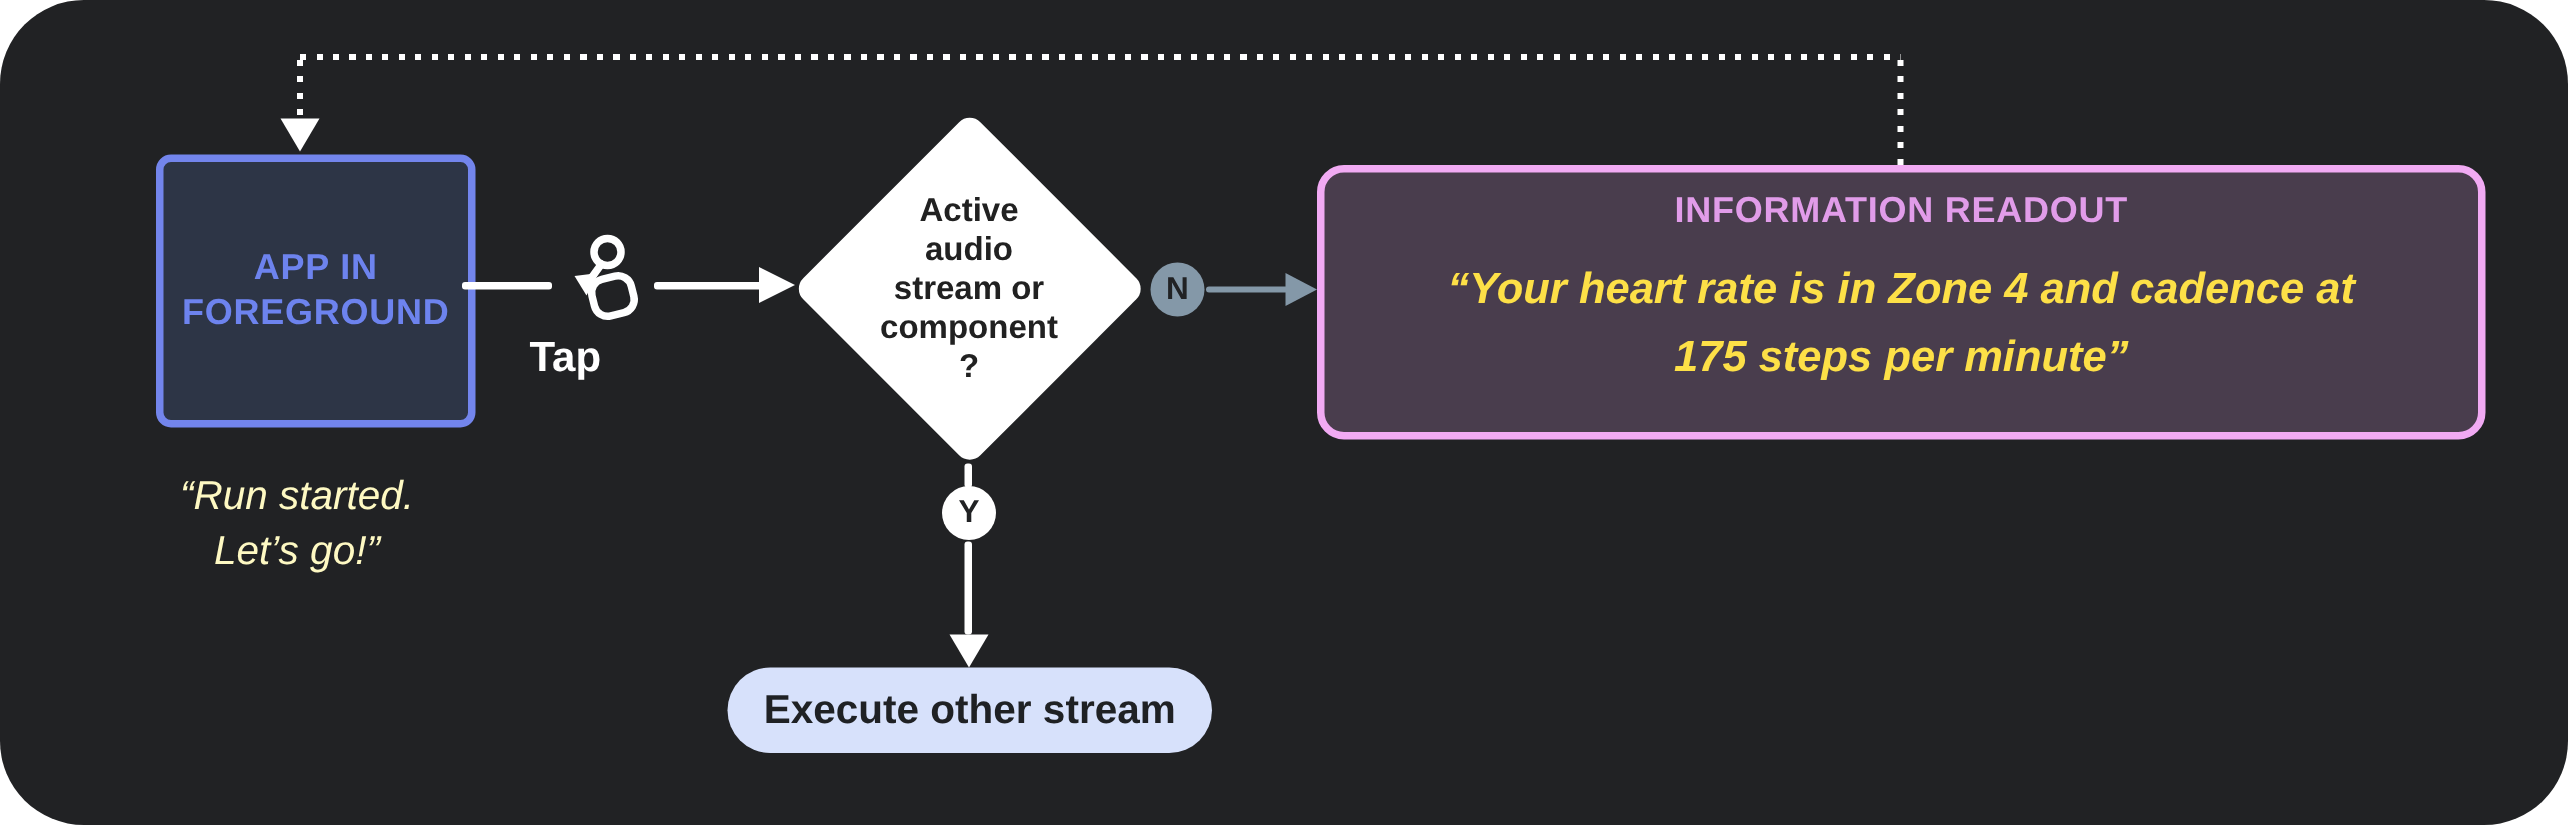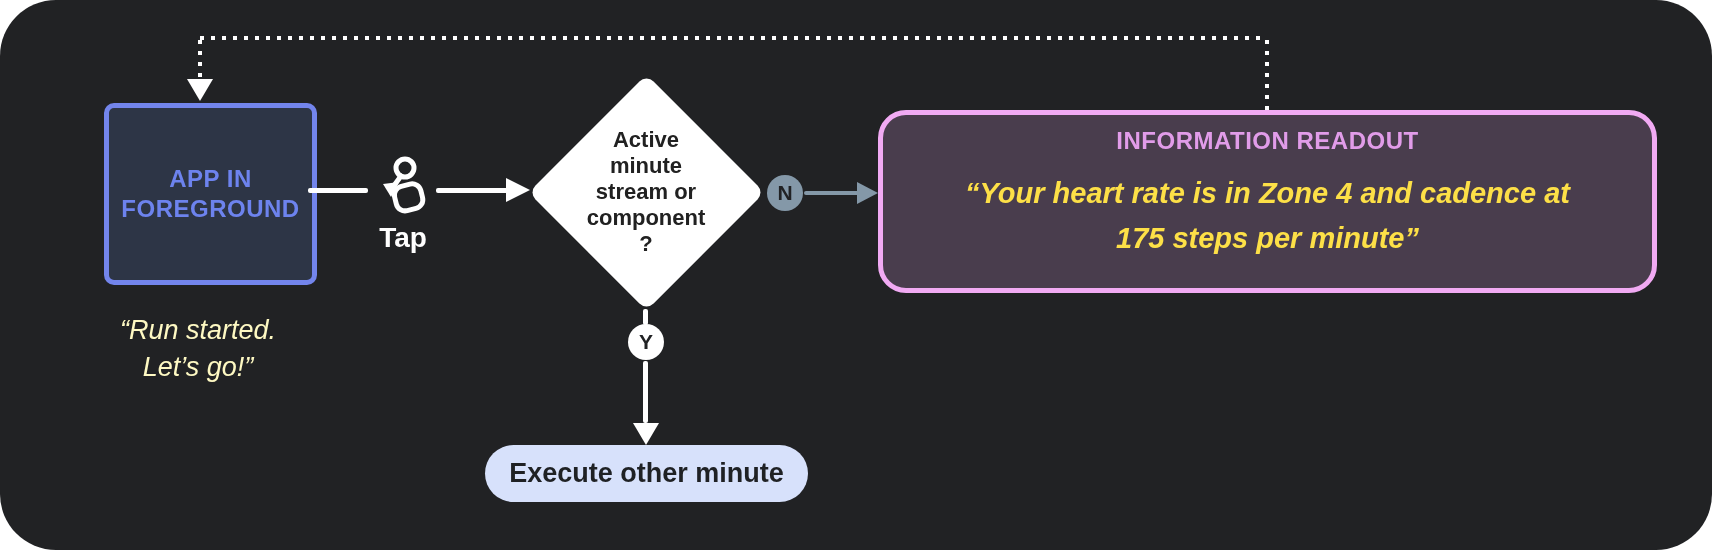--- a/index.html
+++ b/index.html
@@ -23,33 +23,33 @@
   .line-v{position:absolute;width:5px;background:#ffffff;border-radius:2px;}
   .line-h.gray{height:4px;background:#8498a8;}
 
   
   .app-node{position:absolute;left:104px;top:103px;width:213px;height:182px;box-sizing:border-box;background:#2d3546;border:5px solid #7385ec;border-radius:10px;display:flex;align-items:center;justify-content:center;text-align:center;}
   .app-node span{color:#6d83ee;font-weight:bold;font-size:24px;line-height:30px;letter-spacing:.5px;}
   .app-quote{position:absolute;left:58px;top:312px;width:280px;text-align:center;color:#fef9c3;font-style:italic;font-size:27px;line-height:37px;white-space:pre-line;}
 
   
   .tap-icon{position:absolute;left:372px;top:154px;}
-  .tap-label{position:absolute;left:353px;top:222px;width:100px;text-align:center;color:#ffffff;font-weight:bold;font-size:28px;}
+  .tap-label{position:absolute;left:353px;top:222px;width:100px;color:#ffffff;font-weight:bold;font-size:28px;}
 
   
   .diamond{position:absolute;left:563px;top:109px;width:167px;height:167px;background:#ffffff;transform:rotate(45deg);border-radius:10px;}
   .diamond-label{position:absolute;left:566px;top:122px;width:160px;height:140px;display:flex;align-items:center;justify-content:center;text-align:center;color:#212121;font-weight:bold;font-size:22px;line-height:26px;white-space:pre-line;}
 
   
   .badge{position:absolute;width:36px;height:36px;border-radius:50%;display:flex;align-items:center;justify-content:center;font-weight:bold;font-size:21px;color:#212224;}
   #badge-n{left:767px;top:175px;background:#8498a8;}
   #badge-y{left:628px;top:324px;background:#ffffff;}
 
   
-  .readout{position:absolute;left:878px;top:110px;width:779px;height:183px;box-sizing:border-box;background:#493d4d;border:5px solid #f1aaf3;border-radius:28px;text-align:center;}
+  .readout{position:absolute;left:878px;top:110px;width:779px;height:183px;box-sizing:border-box;background:#493d4d;border:5px solid #f1aaf3;border-radius:18px;text-align:center;}
   .readout-title{margin-top:12px;color:#e19ce9;font-weight:bold;font-size:24px;letter-spacing:.5px;}
   .readout-body{margin-top:16px;color:#fde047;font-weight:bold;font-style:italic;font-size:29px;line-height:45px;white-space:pre-line;}
 
   
   .pill{position:absolute;left:485px;top:445px;width:323px;height:57px;background:#d7e1fb;border-radius:29px;display:flex;align-items:center;justify-content:center;color:#1f2124;font-weight:bold;font-size:27px;}
 </style>
 </head>
 <body>
 
 <div class="canvas">
@@ -72,36 +72,36 @@
       <line x1="29" y1="22" x2="21" y2="33" stroke="#ffffff" stroke-width="5" stroke-linecap="round"></line>
       <polygon points="11,30 27,28 19,43" fill="#ffffff"></polygon>
       <rect x="23" y="31" width="27" height="25" rx="9" fill="none" stroke="#ffffff" stroke-width="5" transform="rotate(-14 36 43)"></rect>
     </svg>
     <div class="tap-label">Tap</div>
     <div class="line-h" style="left:436px;top:188px;width:72px;"></div>
     <div class="ah-right-white" style="left:506px;top:178px;"></div>
 
     <div class="diamond"></div>
     <div class="diamond-label">Active
-minute
+audio
 stream or
 component
 ?</div>
 
     <div class="badge" id="badge-n">N</div>
     <div class="line-h gray" style="left:804px;top:191px;width:55px;"></div>
     <div class="ah-right-gray" style="left:857px;top:182px;"></div>
 
     <div class="readout">
       <div class="readout-title">INFORMATION READOUT</div>
       <div class="readout-body">“Your heart rate is in Zone 4 and cadence at
 175 steps per minute”</div>
     </div>
 
     <div class="line-v" style="left:643px;top:309px;height:16px;"></div>
     <div class="badge" id="badge-y">Y</div>
     <div class="line-v" style="left:643px;top:361px;height:62px;"></div>
     <div class="ah-down-white" style="left:633px;top:423px;"></div>
 
-    <div class="pill">Execute other minute</div>
+    <div class="pill">Execute other stream</div>
 
   </div>
 </div>
 
 </body></html>

